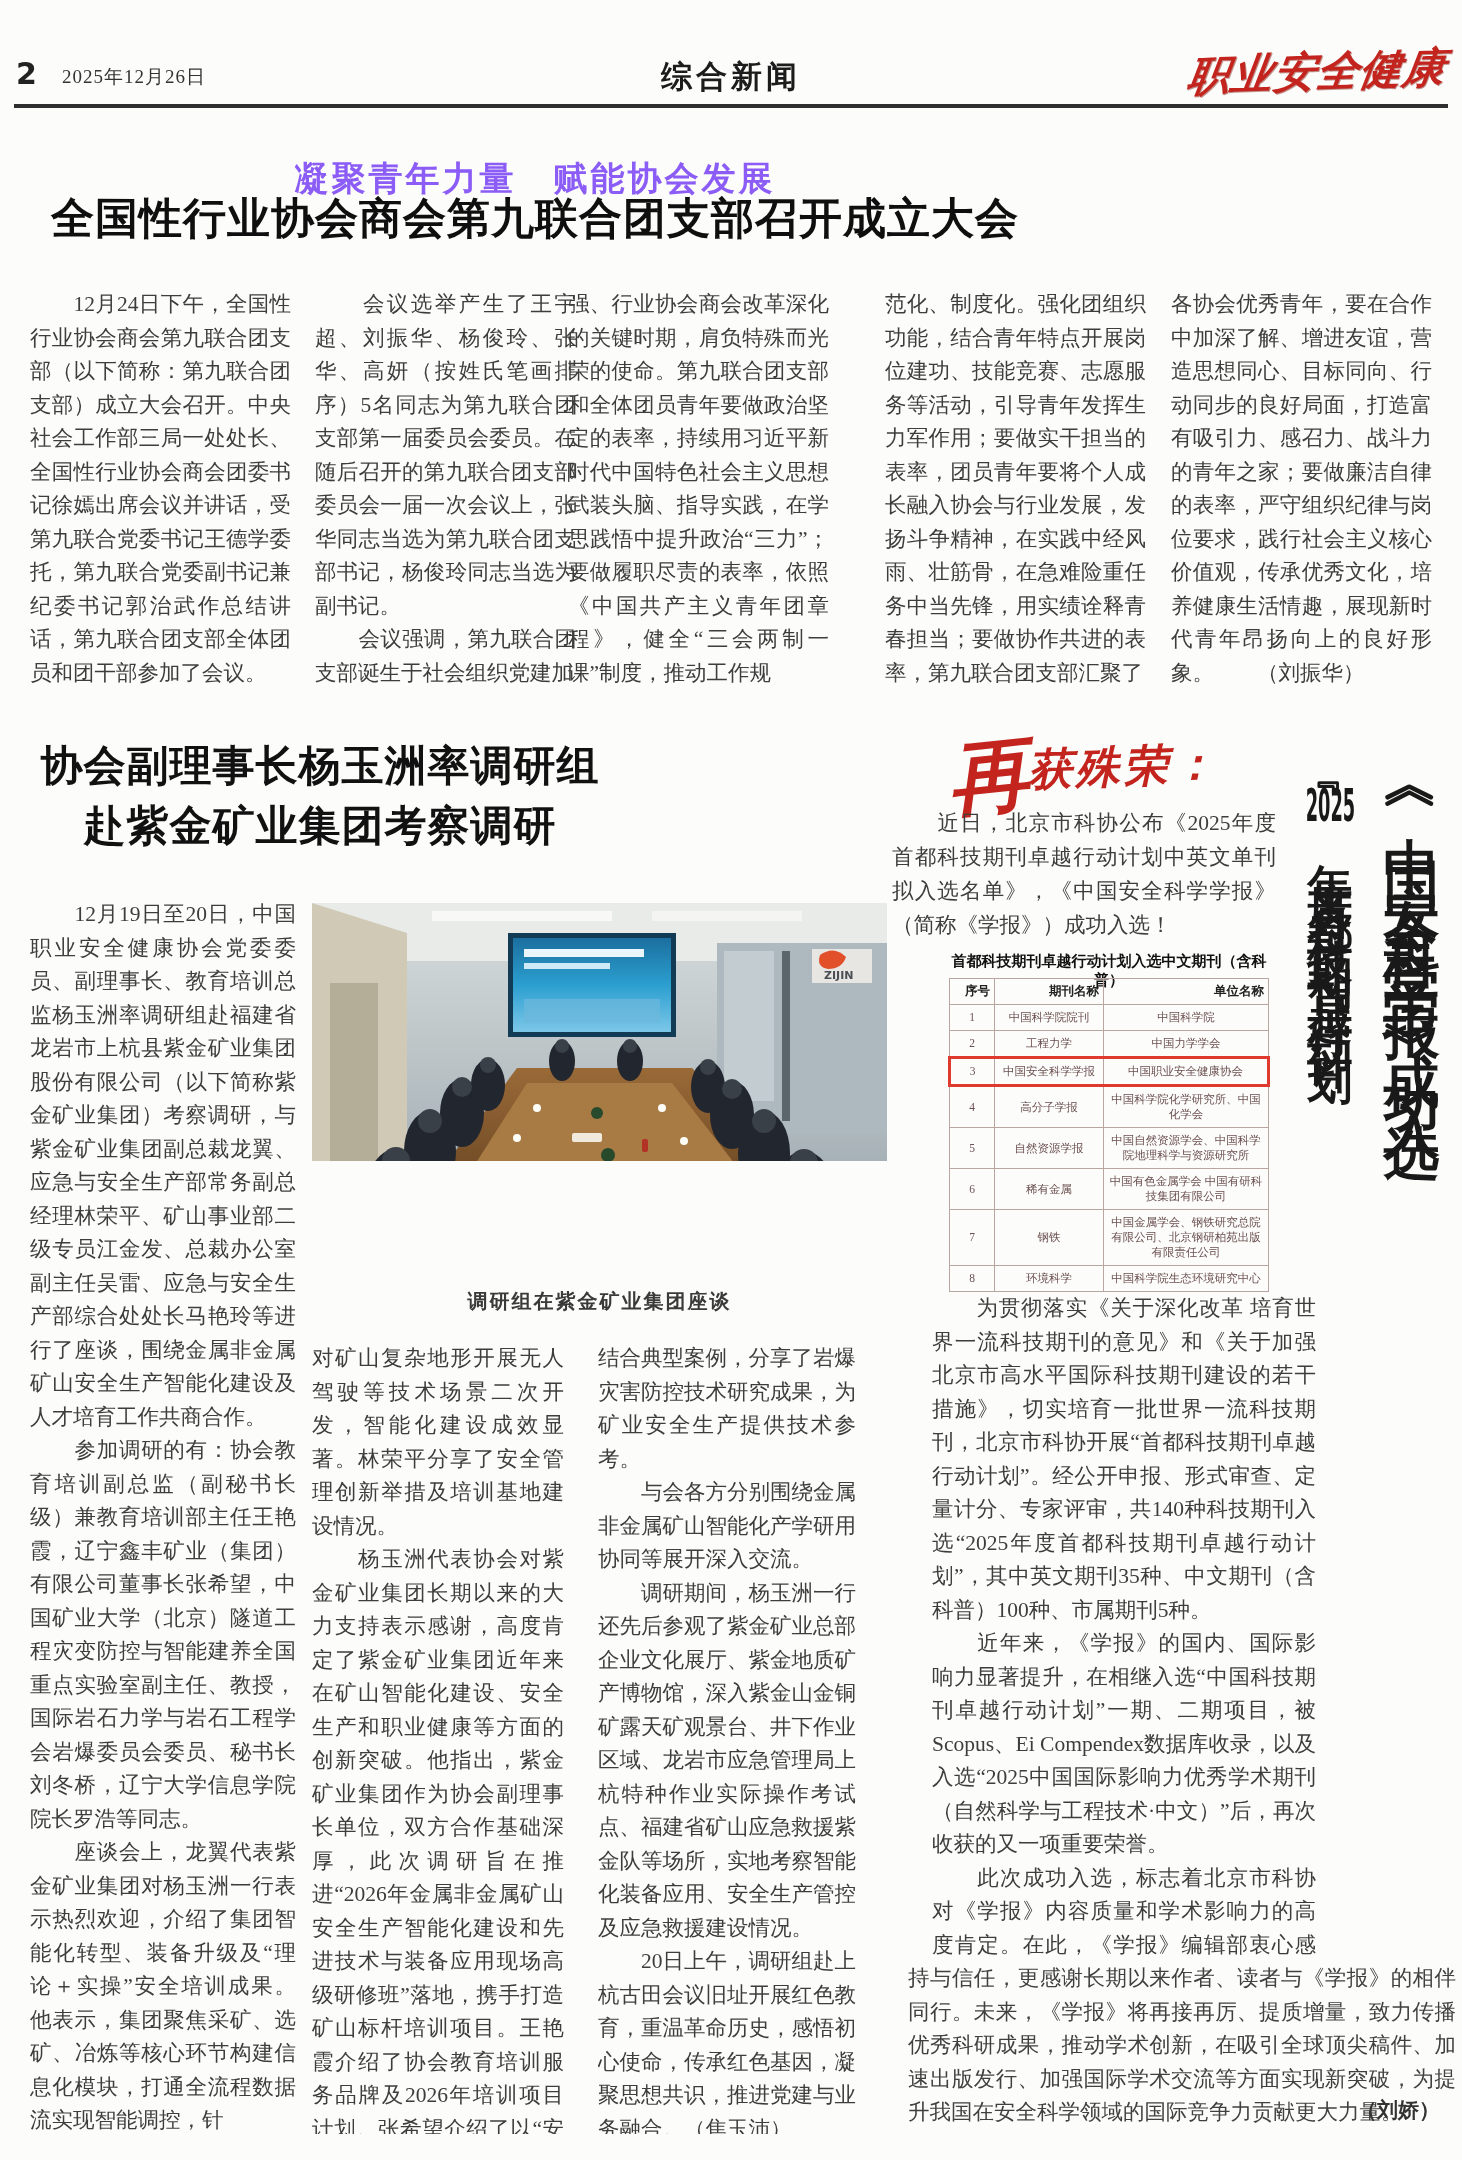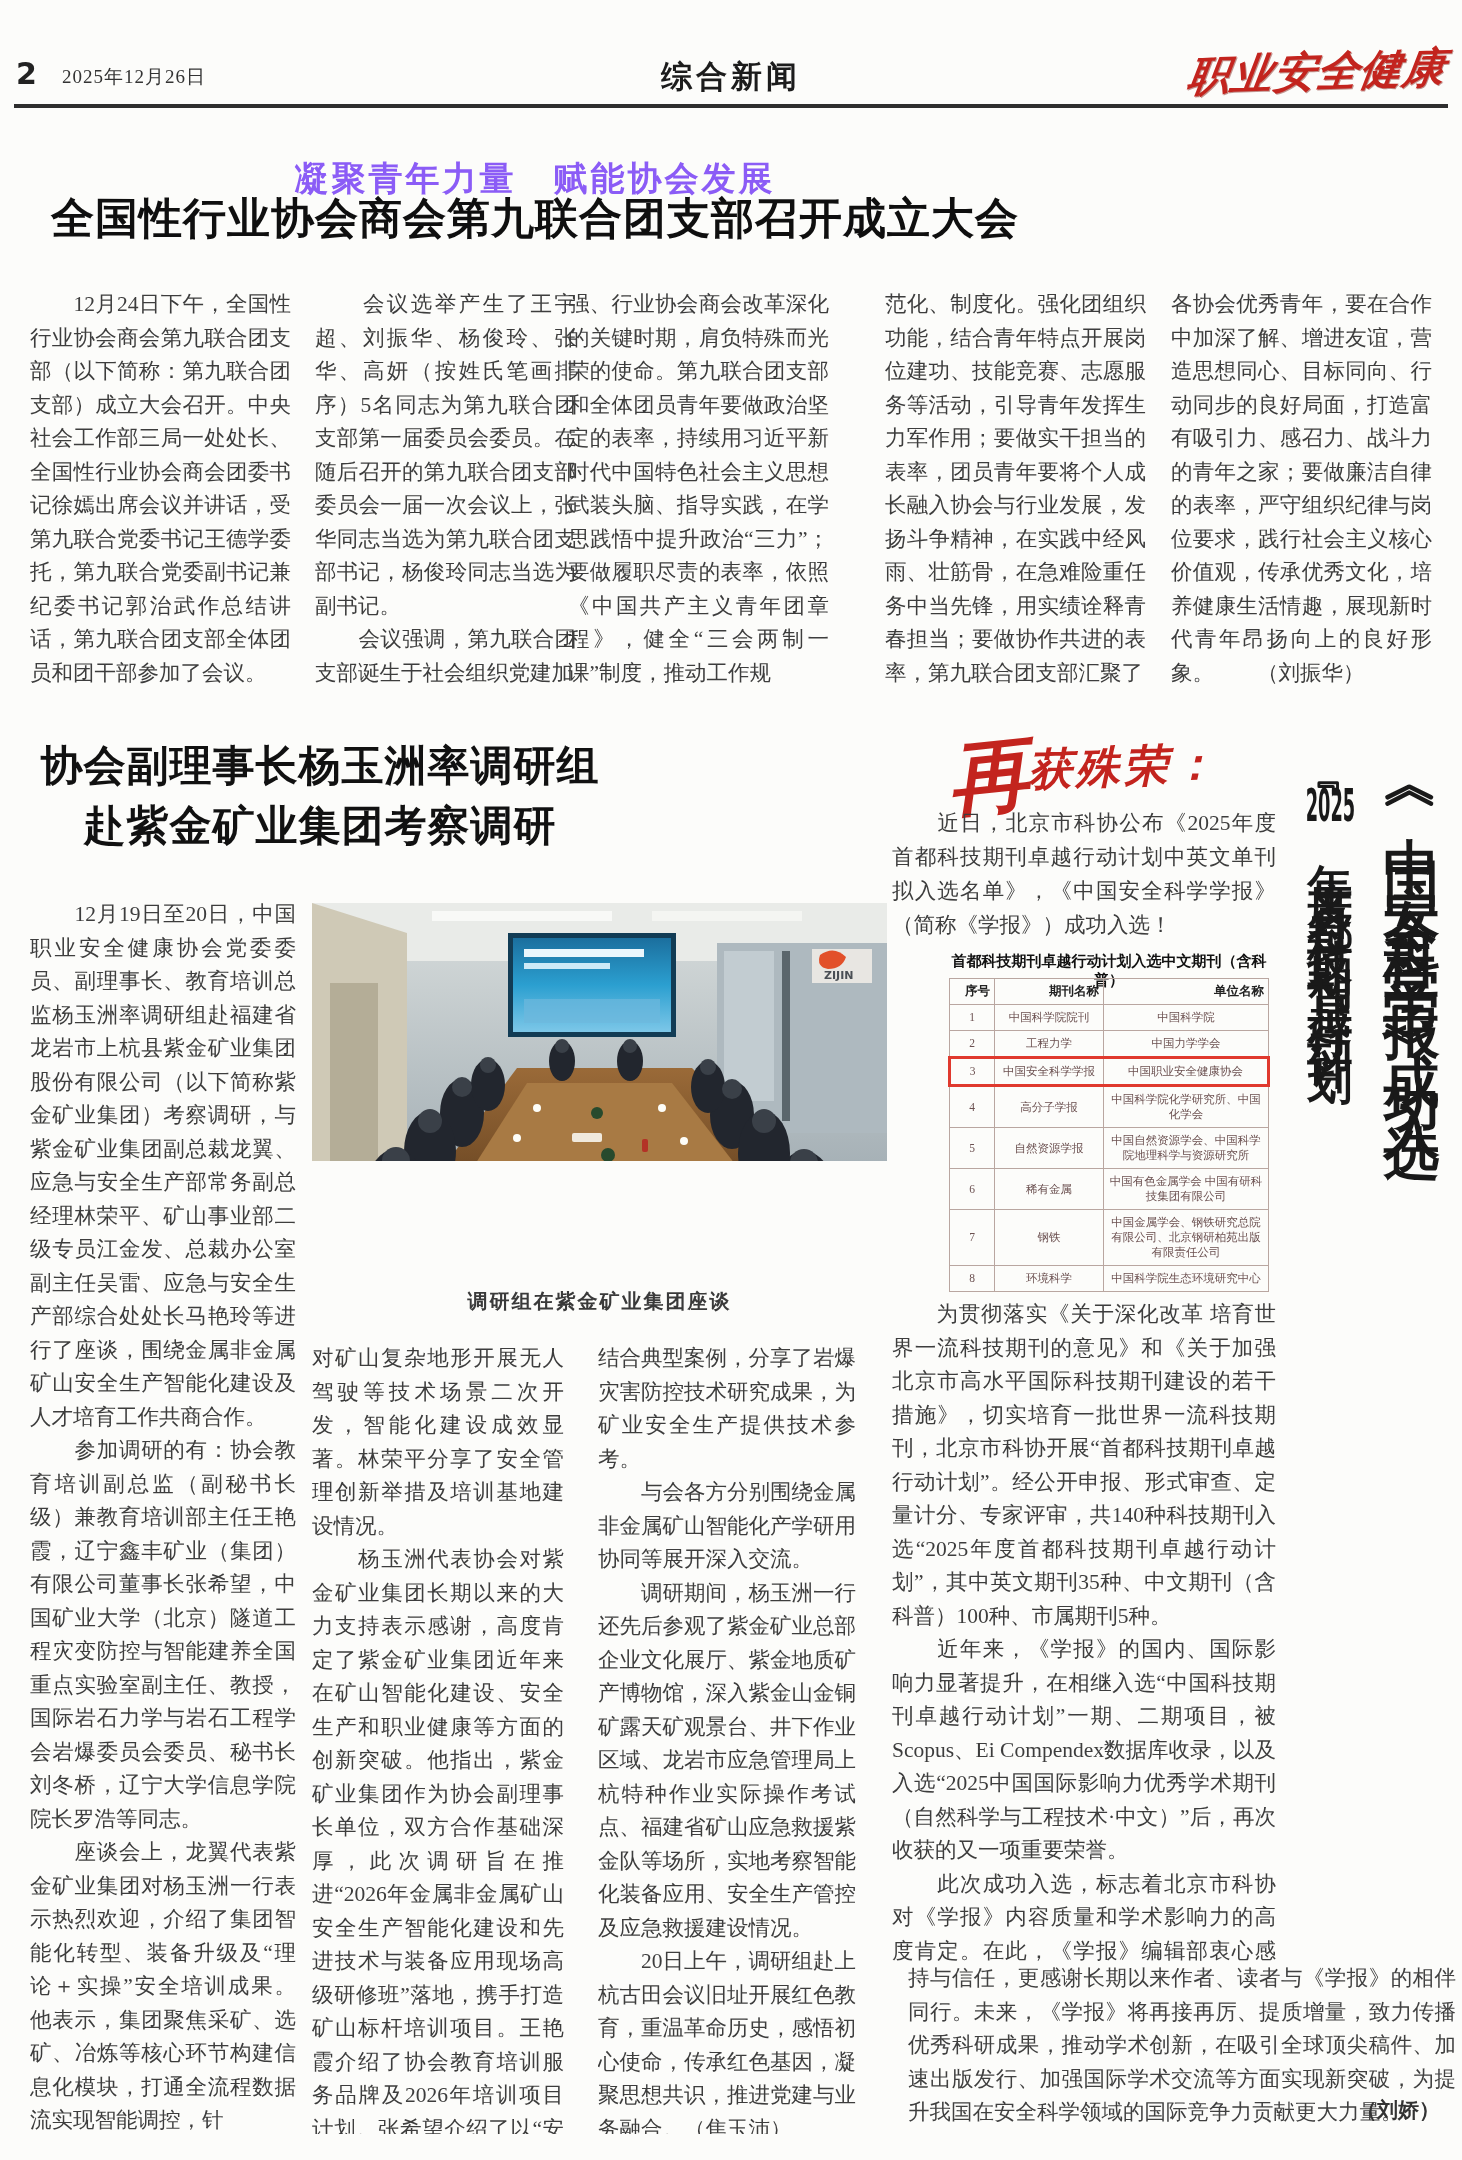--- a/index.html
+++ b/index.html
@@ -40,21 +40,21 @@
         font-family:"DejaVu Sans","Liberation Sans",sans-serif;}
   .tbl{left:948px;top:978px;width:322px;border-collapse:collapse;font-size:11.5px;color:#6b5050;
         font-family:"Liberation Serif","DejaVu Serif",serif;}
   .tbl th,.tbl td{border:1px solid #b9a6a0;text-align:center;padding:5px 4px;line-height:15px;}
   .tbl th{color:#222;font-weight:bold;font-size:12.5px;text-align:right;}
   .tbl .c-no{width:36px;}
   .tbl .c-j{width:100px;}
   .tbl tr.hl td{border-top:3px solid #e0392e;border-bottom:3px solid #e0392e;}
   .tbl tr.hl td:first-child{border-left:3px solid #e0392e;}
   .tbl tr.hl td:last-child{border-right:3px solid #e0392e;}
-  .award-paras{left:892px;top:1292px;width:384px;height:670px;overflow:hidden;margin-top:6px;}
+  .award-paras{left:932px;top:1292px;width:384px;height:670px;overflow:hidden;}
   .award-paras p{margin:0;font-size:21.5px;line-height:33.5px;text-align:justify;white-space:pre-wrap;color:#3d3d3d;}
   .award-wide{left:892px;top:1962px;width:548px;font-size:21.5px;line-height:33.5px;text-align:justify;
         white-space:pre-wrap;color:#404040;margin-left:16px;}
   .award-sign{left:892px;top:2096px;width:548px;text-align:right;font-size:21px;font-weight:bold;color:#333;}
 
   
   .vert{left:1284px;top:768px;width:166px;height:1196px;writing-mode:vertical-rl;text-orientation:upright;
         font-family:"DejaVu Sans","Liberation Sans",sans-serif;font-weight:900;color:#191919;}
   .vert .main{font-size:56px;letter-spacing:24px;display:block;margin-left:14px;}
   .vert .sub{font-size:45px;letter-spacing:15px;display:block;}

